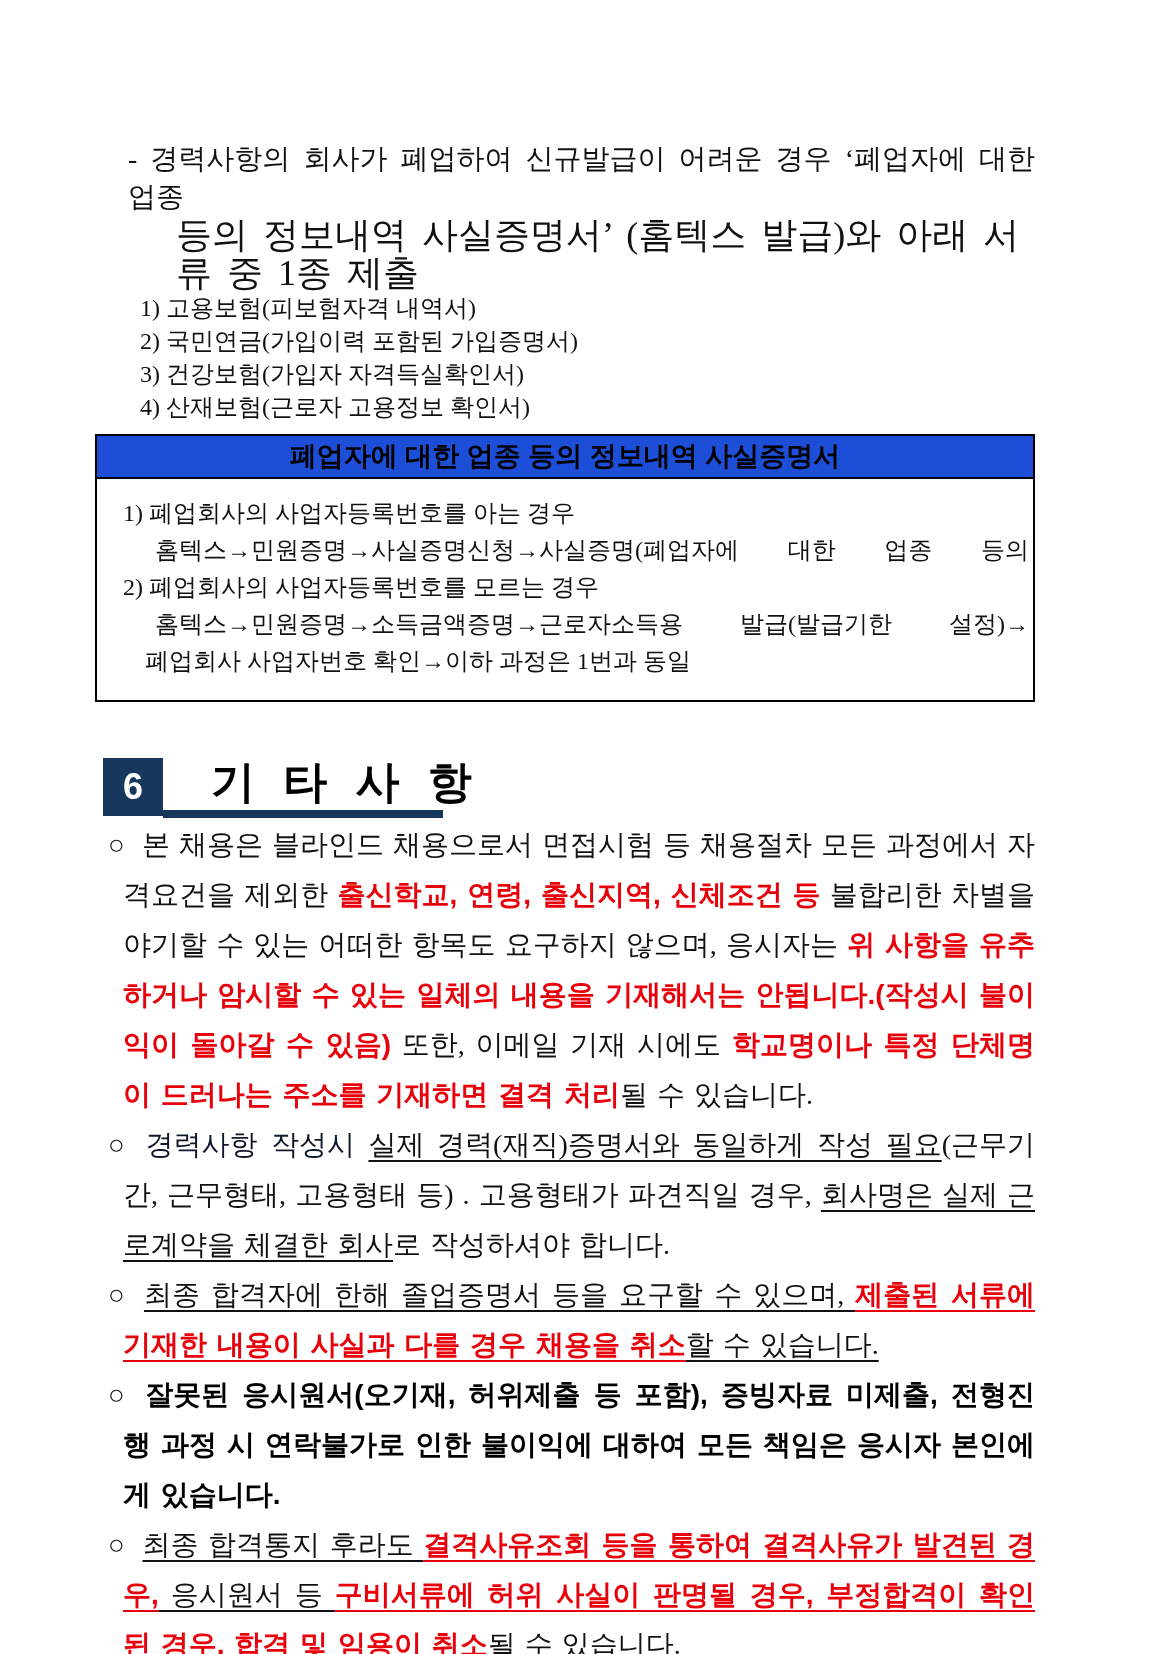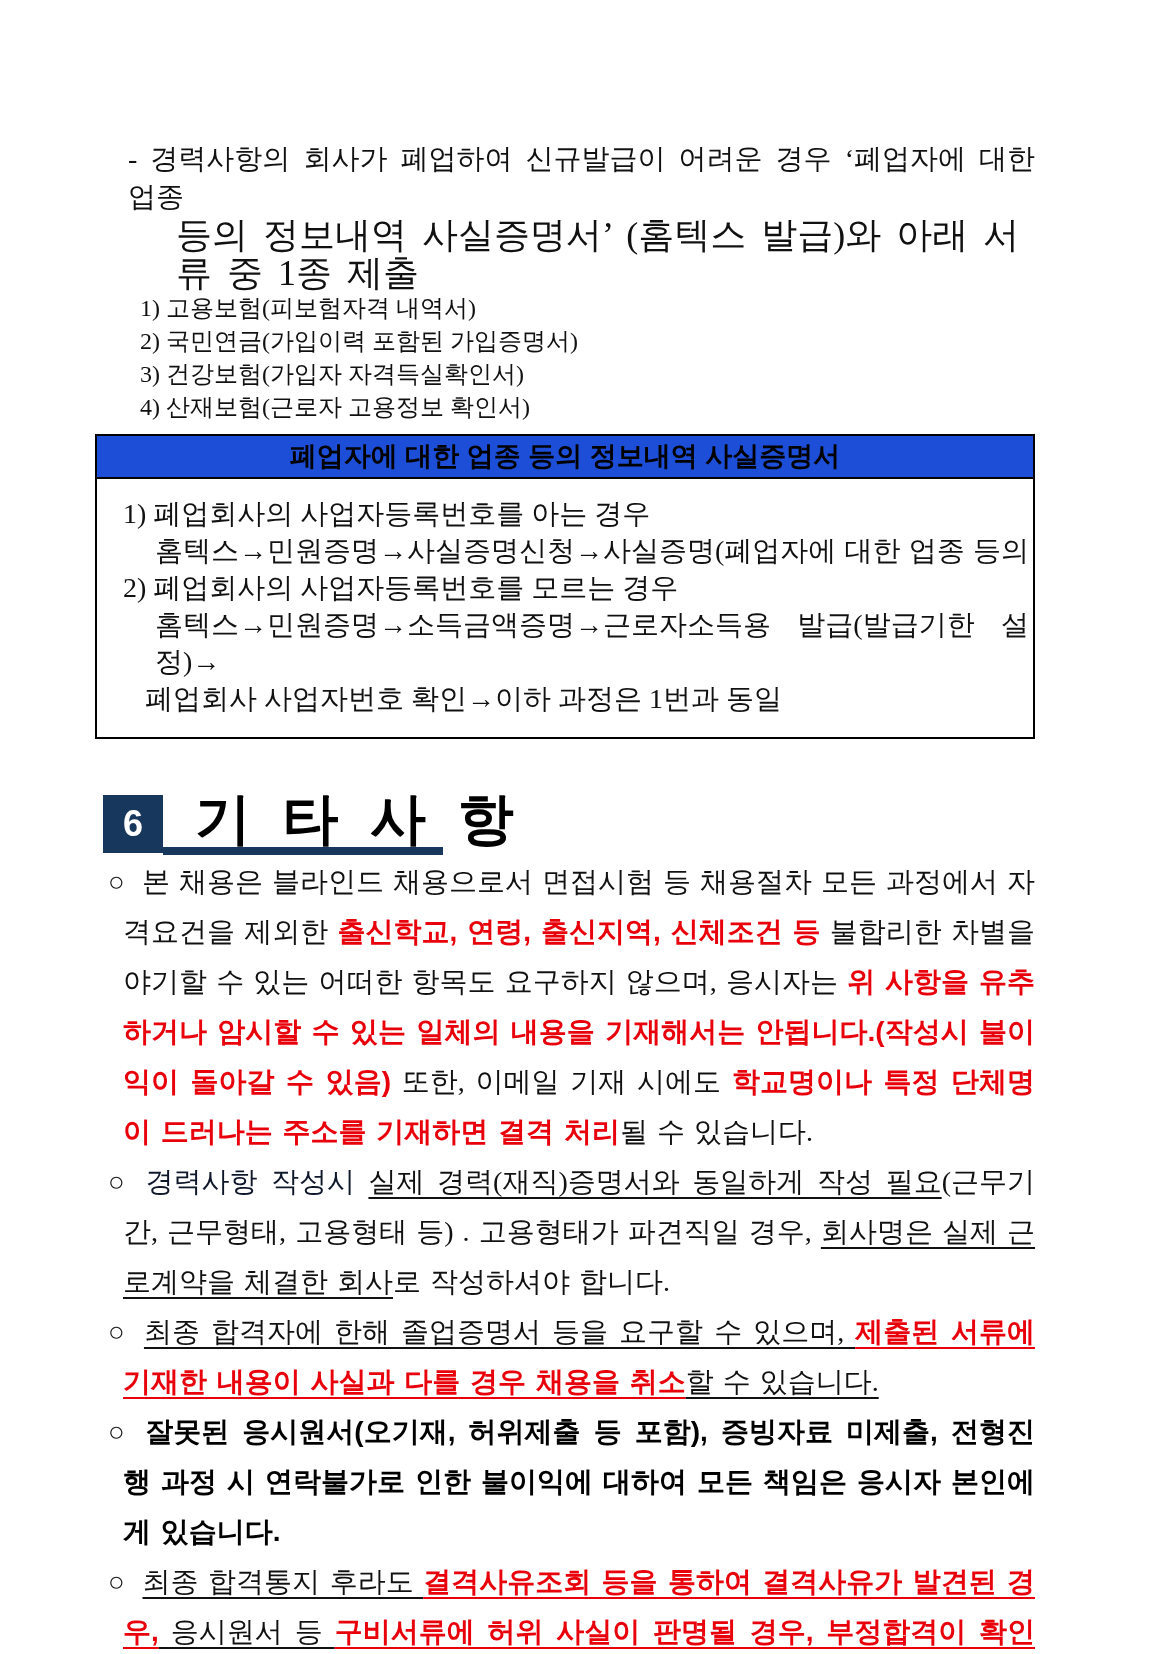--- a/index.html
+++ b/index.html
@@ -47,21 +47,21 @@
     border-bottom: 2px solid #000000;
     text-align: center;
     font-family: "Liberation Sans", "DejaVu Sans", sans-serif;
     font-weight: bold;
     font-size: 27px;
     line-height: 41px;
     color: #000000;
   }
   .infobox-body {
     padding: 16px 4px 20px 26px;
-    font-size: 28px;
+    font-size: 24px;
     line-height: 37px;
   }
   .ib-case { }
   .ib-path-just {
     padding-left: 32px;
     text-align: justify;
     text-align-last: justify;
   }
   .ib-path {
     padding-left: 22px;
@@ -86,24 +86,24 @@
     display: flex; align-items: center; justify-content: center;
   }
   .section-bar {
     position: absolute;
     left: 60px; bottom: -2px;
     width: 280px; height: 8px;
     background: #17375d;
   }
   .section-title {
     position: absolute;
-    left: 92px; top: -4px;
+    left: 108px; top: -4px;
     font-family: "Liberation Sans", "DejaVu Sans", sans-serif;
     font-weight: bold;
-    font-size: 56px;
+    font-size: 44px;
     letter-spacing: 8px;
     line-height: 56px;
     color: #000000;
     white-space: nowrap;
   }
 
   
   .bullets { margin-top: 4px; }
   .bullet {
     margin: 0;

